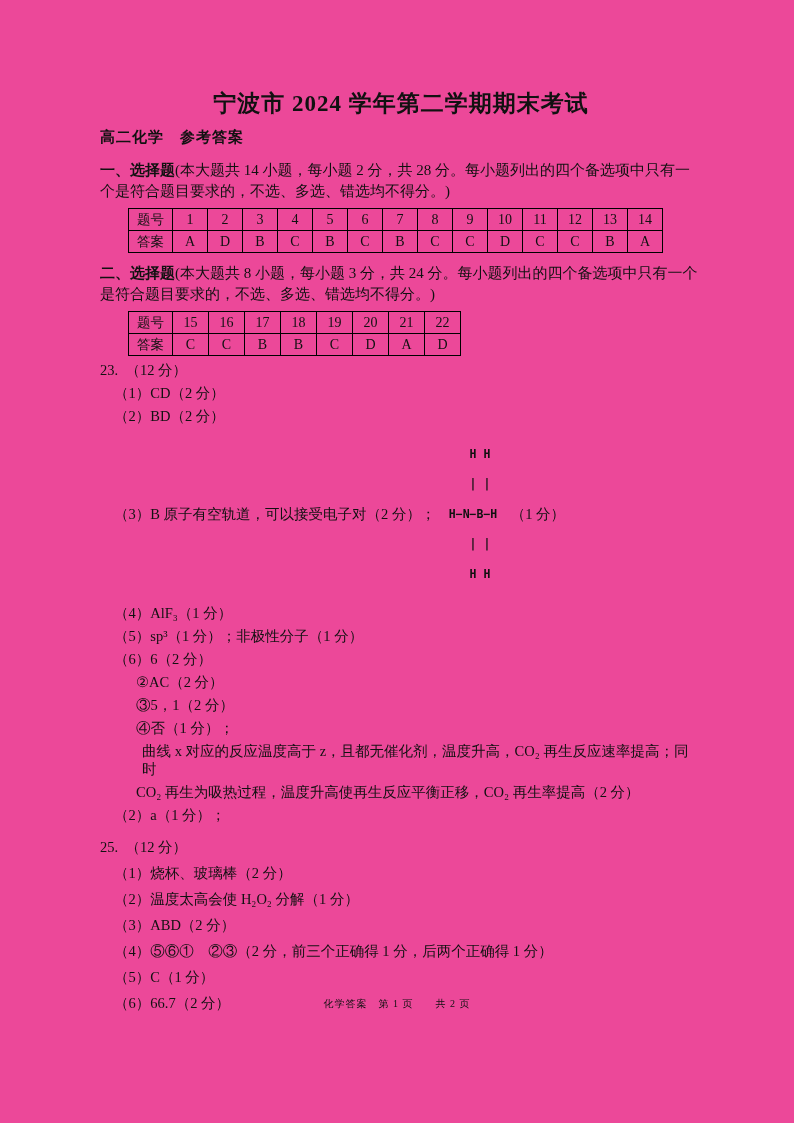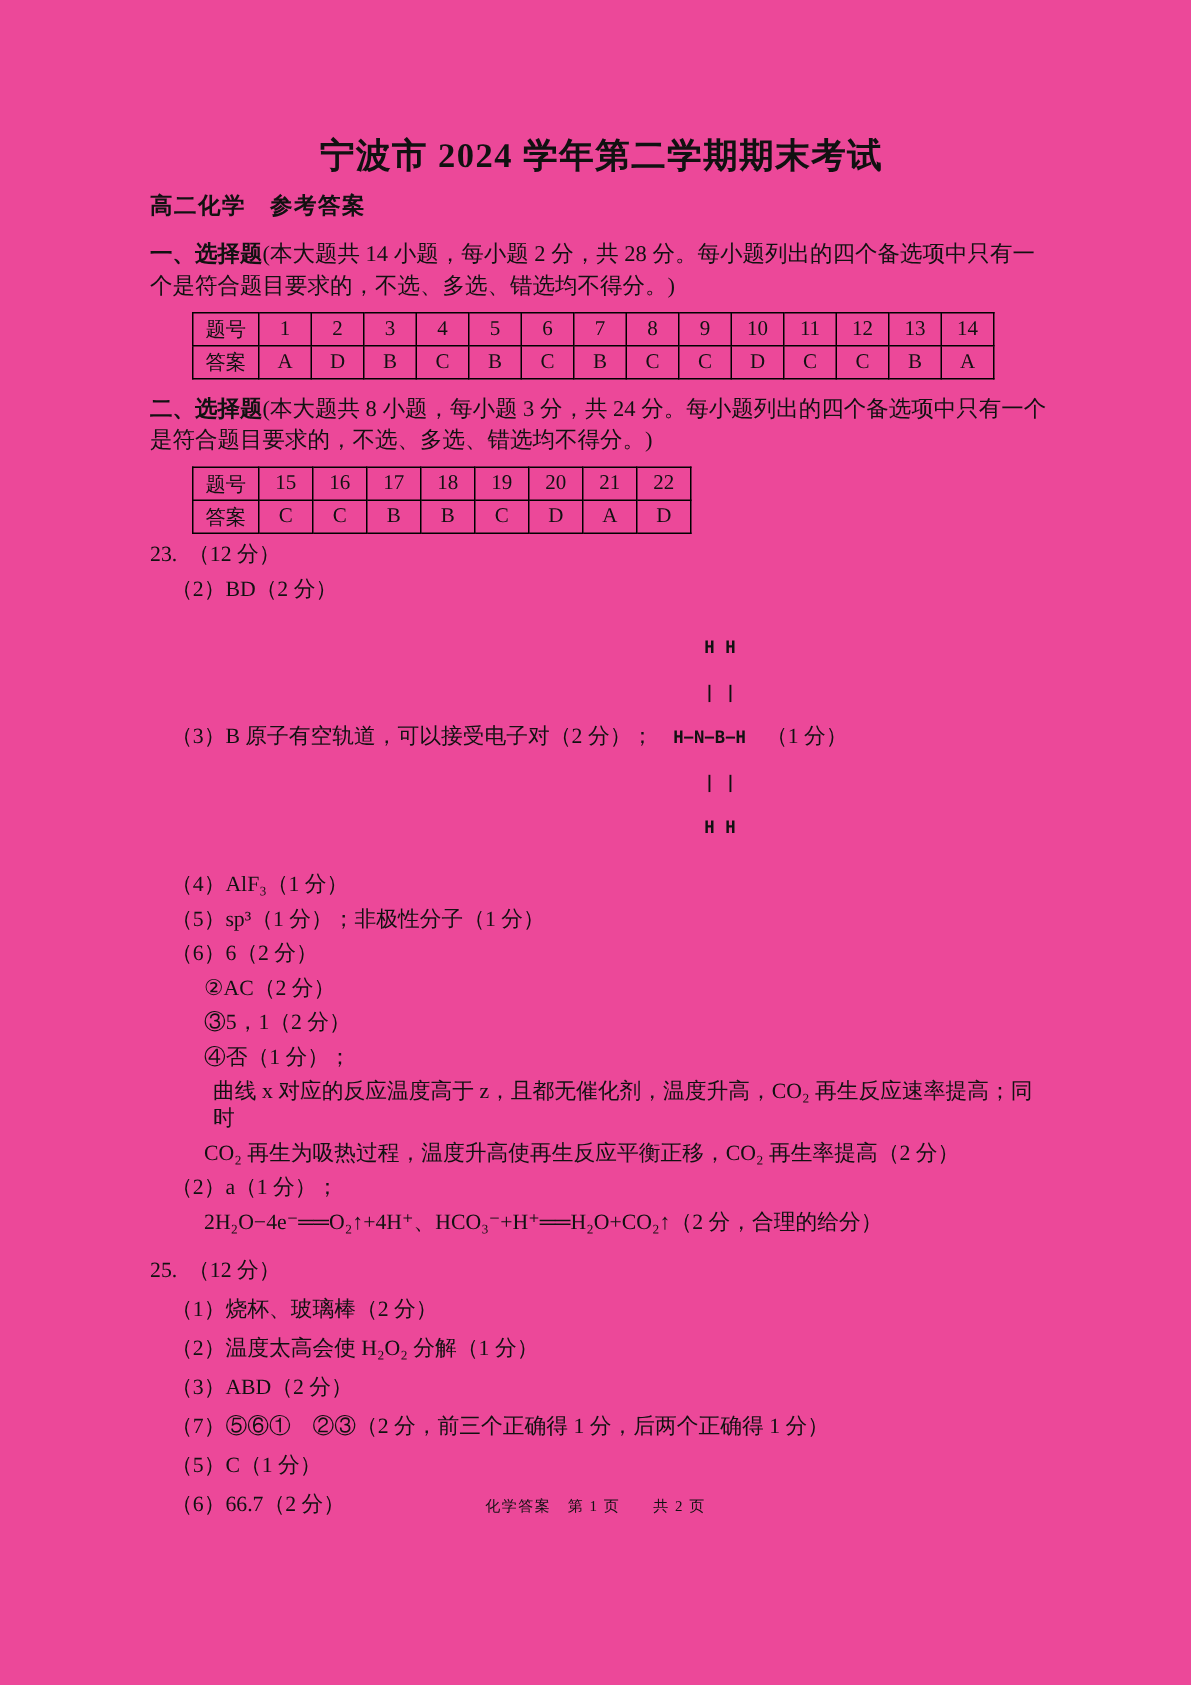--- a/index.html
+++ b/index.html
@@ -121,20 +121,21 @@
         <td class="c">D</td>
         <td class="c">A</td>
         <td class="c">D</td>
       </tr>
     </tbody>
       </table>
 
 
     <div>
       <div class="ln">23.  （12 分）</div>
+      <div class="ln ind1">（1）CD（2 分）</div>
       <div class="ln ind1">（2）BD（2 分）</div>
       <div class="row3 ind1">
         <span class="ln" style="margin-top:0">（3）B 原子有空轨道，可以接受电子对（2 分）；</span>
         <span class="struct">
           <div>  H H</div>
           <div>  | |</div>
           <div>H−N−B−H</div>
           <div>  | |</div>
           <div>  H H</div>
         </span>
@@ -145,29 +146,28 @@
       <div class="ln ind1">（6）6（2 分）</div>
     </div>
 
     <div>
       <div class="ln ind2">②AC（2 分）</div>
       <div class="ln ind2">③5，1（2 分）</div>
       <div class="ln ind2">④否（1 分）；</div>
       <div class="ln ind3">曲线 x 对应的反应温度高于 z，且都无催化剂，温度升高，CO₂ 再生反应速率提高；同时</div>
       <div class="ln ind2">CO₂ 再生为吸热过程，温度升高使再生反应平衡正移，CO₂ 再生率提高（2 分）</div>
       <div class="ln ind1">（2）a（1 分）；</div>
-      <div class="ln ind2 eq">2H₂O−4e⁻══O₂↑+4H⁺、HCO₃⁻+H⁺══H₂O+CO₂↑（2 分，合理的给分）</div>
     </div>
 
     <div>
       <div class="ln qhead">25.  （12 分）</div>
       <div class="ln ind1" style="margin-top:8px">（1）烧杯、玻璃棒（2 分）</div>
       <div class="ln ind1" style="margin-top:8px">（2）温度太高会使 H₂O₂ 分解（1 分）</div>
       <div class="ln ind1" style="margin-top:8px">（3）ABD（2 分）</div>
-      <div class="ln ind1" style="margin-top:8px">（7）⑤⑥①　②③（2 分，前三个正确得 1 分，后两个正确得 1 分）</div>
+      <div class="ln ind1" style="margin-top:8px">（4）⑤⑥①　②③（2 分，前三个正确得 1 分，后两个正确得 1 分）</div>
       <div class="ln ind1" style="margin-top:8px">（5）C（1 分）</div>
       <div class="ln ind1" style="margin-top:8px">（6）66.7（2 分）</div>
 
     </div>
 
   </div>
 
   <div class="footer">化学答案　第 1 页　　共 2 页</div>
 </div>
 

